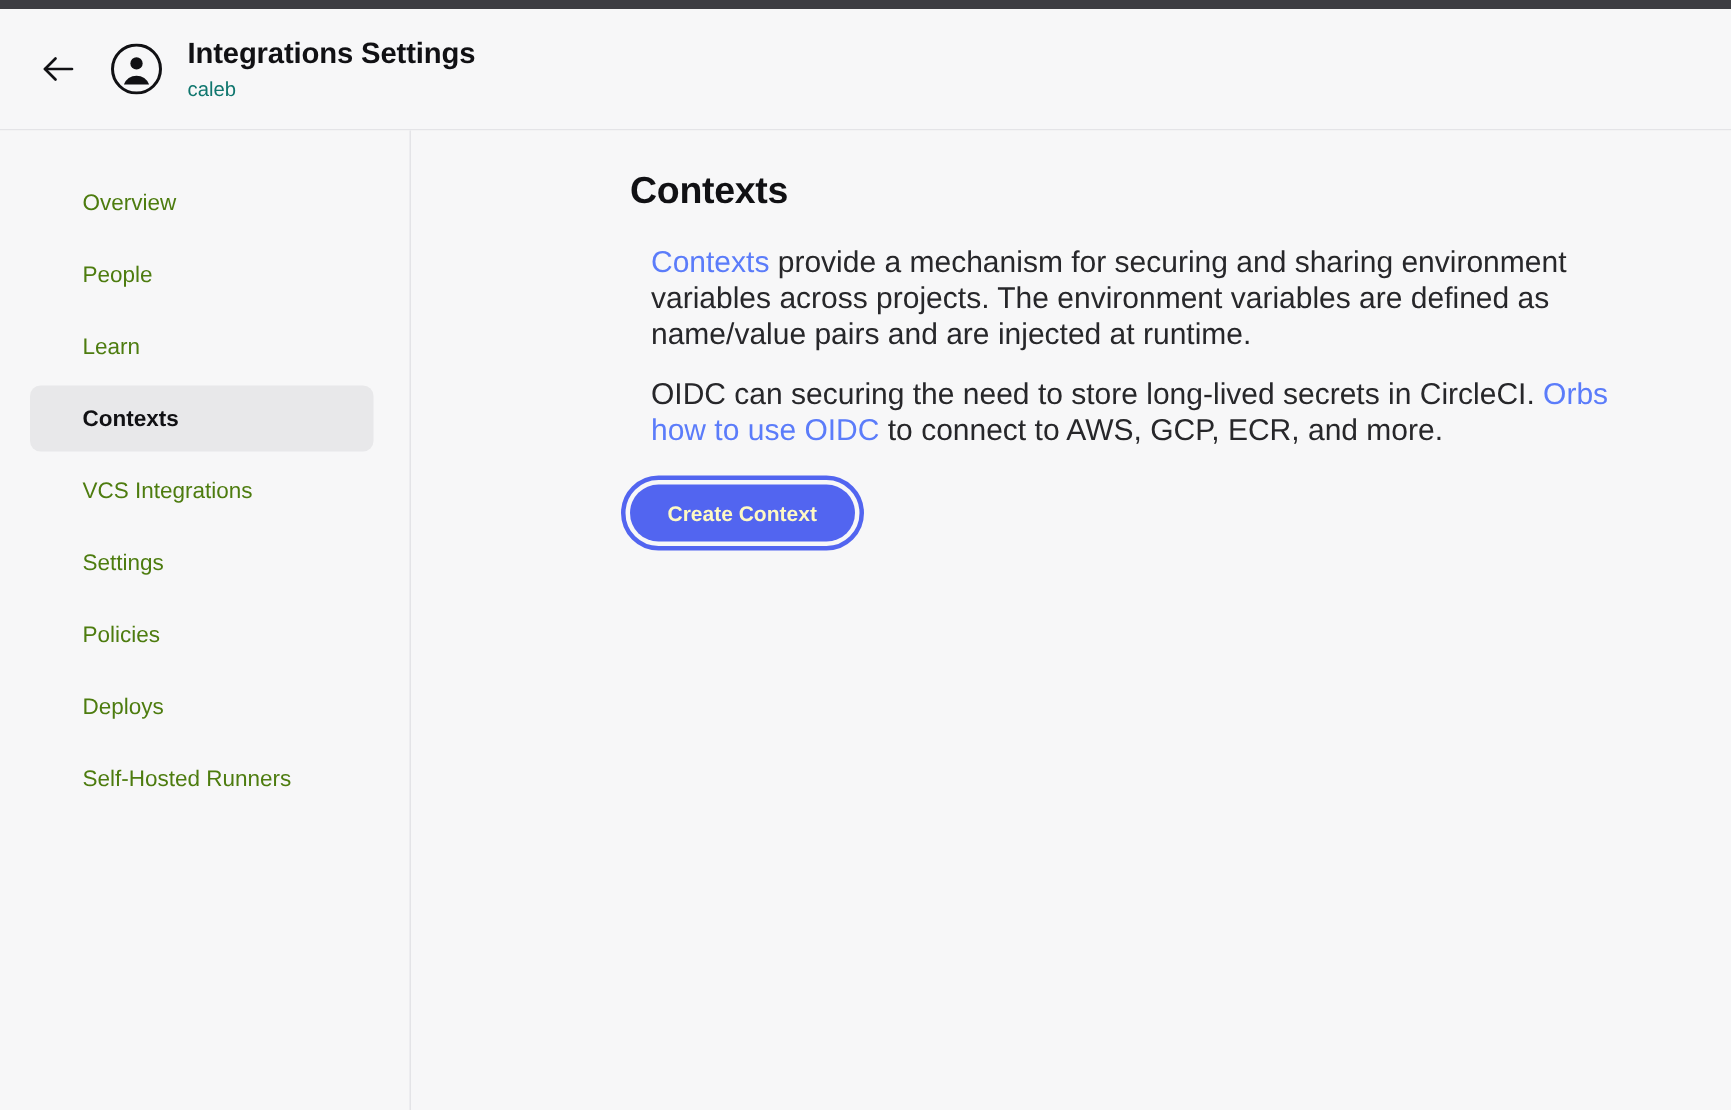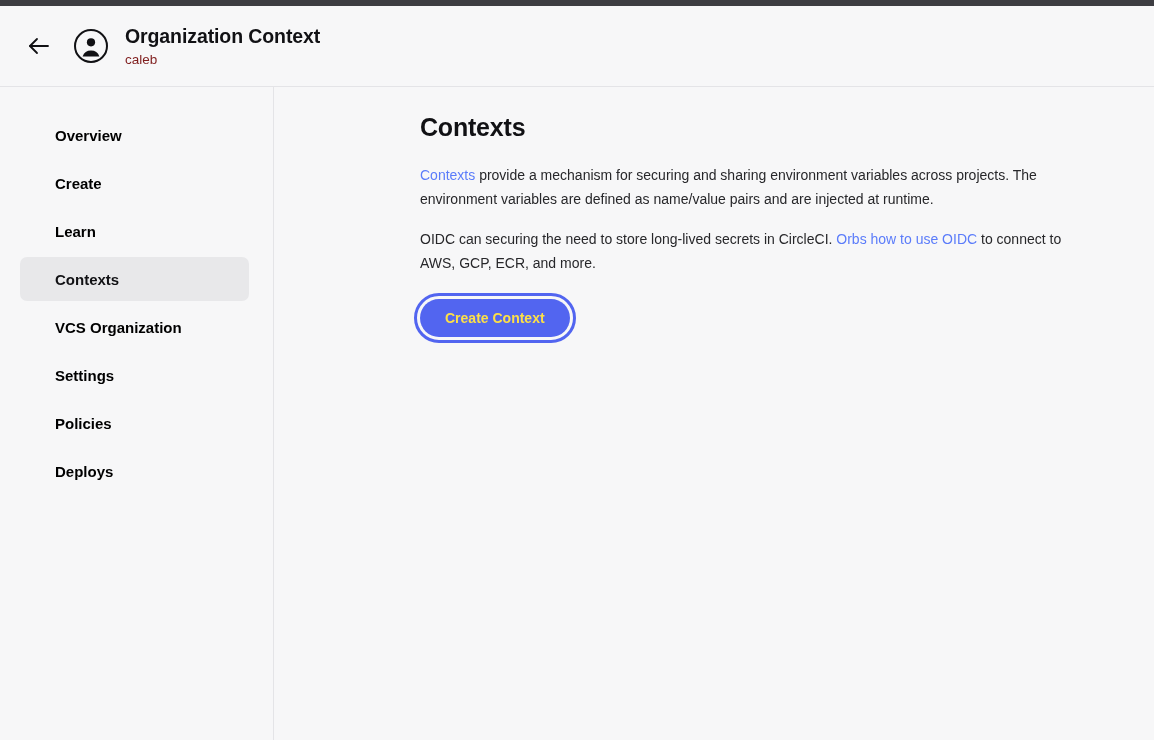--- a/index.html
+++ b/index.html
@@ -58,21 +58,21 @@
   .org-title {
     font-size: 19.5px;
     font-weight: bold;
     line-height: 24px;
     color: #111114;
     letter-spacing: -0.1px;
   }
   .org-sub {
     font-size: 13.5px;
     line-height: 19px;
-    color: #7f1d1d;
+    color: #0f766e;
     margin-top: 2px;
   }
   
   .body-wrap {
     display: flex;
     height: calc(740px - 6px - 81px);
     background: #f7f7f8;
   }
   .sidebar {
     width: 274px;
@@ -80,65 +80,64 @@
     border-right: 1px solid #e4e4e7;
     padding-top: 26px;
     flex: none;
   }
   .nav-item {
     height: 44px;
     display: flex;
     align-items: center;
     padding-left: 35px;
     font-size: 15px;
-    color: #000000;
+    color: #4d7c0f;
     cursor: pointer;
     border-radius: 7px;
     margin: 0 24px 4px 20px;
     box-sizing: border-box;
-    font-weight: bold;
   }
   .nav-item.active {
     background: #e8e8ea;
     font-weight: bold;
     color: #111114;
   }
   .content {
     flex: 1;
     padding: 26px 0 0 146px;
     box-sizing: border-box;
   }
   .page-title {
     font-size: 25px;
     font-weight: bold;
     color: #111114;
     letter-spacing: -0.2px;
     margin: 0 0 21px 0;
   }
   .para {
-    font-size: 14px;
+    font-size: 20px;
     line-height: 24px;
     color: #27272a;
     max-width: 645px;
-    margin: 0 0 16px 0;
+    margin: 0 0 16px 14px;
   }
   .link {
     color: #5b7cfa;
     text-decoration: none;
     cursor: pointer;
   }
   .create-btn-wrap {
     margin-top: 24px;
   }
   .create-btn {
     display: inline-flex;
     align-items: center;
     justify-content: center;
     background: #5265f0;
-    color: #fde047;
+    color: #fef9c3;
     font-size: 14px;
     font-weight: bold;
     border: none;
     border-radius: 999px;
     padding: 11px 25px;
     cursor: pointer;
     outline: 3px solid #5265f0;
     outline-offset: 3px;
     font-family: "Liberation Sans", sans-serif;
   }
@@ -156,51 +155,54 @@
     </svg>
   </div>
   <div class="avatar">
     <svg width="34" height="34" viewBox="0 0 34 34" aria-hidden="true">
       <circle cx="17" cy="17" r="16" fill="none" stroke="#111114" stroke-width="2"></circle>
       <circle cx="17" cy="13.3" r="4.1" fill="#111114"></circle>
       <path d="M8.6 27.4a8.9 8.9 0 0 1 16.8 0" fill="#111114"></path>
     </svg>
   </div>
   <div class="titles">
-    <div class="org-title">Organization Context</div>
+    <div class="org-title">Integrations Settings</div>
     <div class="org-sub">caleb</div>
   </div>
 </div>
 
 <div class="body-wrap">
 
   <nav class="sidebar">
     <div class="nav-item">
       <span>Overview</span>
     </div>
     <div class="nav-item">
-      <span>Create</span>
+      <span>People</span>
     </div>
     <div class="nav-item">
       <span>Learn</span>
     </div>
     <div class="nav-item active">
       <span>Contexts</span>
     </div>
     <div class="nav-item">
-      <span>VCS Organization</span>
+      <span>VCS Integrations</span>
     </div>
     <div class="nav-item">
       <span>Settings</span>
     </div>
     <div class="nav-item">
       <span>Policies</span>
     </div>
     <div class="nav-item">
       <span>Deploys</span>
+    </div>
+    <div class="nav-item">
+      <span>Self-Hosted Runners</span>
     </div>
   </nav>
 
   <main class="content">
     <h1 class="page-title">Contexts</h1>
 
     <p class="para">
       <a class="link" href="#">Contexts</a><span> provide a mechanism for securing and sharing environment variables across projects. The environment variables are defined as name/value pairs and are injected at runtime.</span>
     </p>
 

